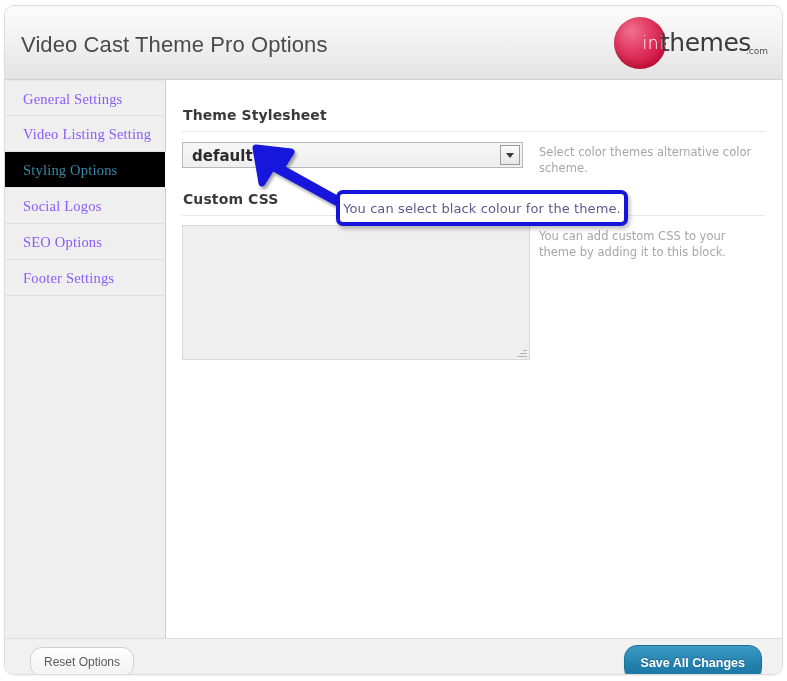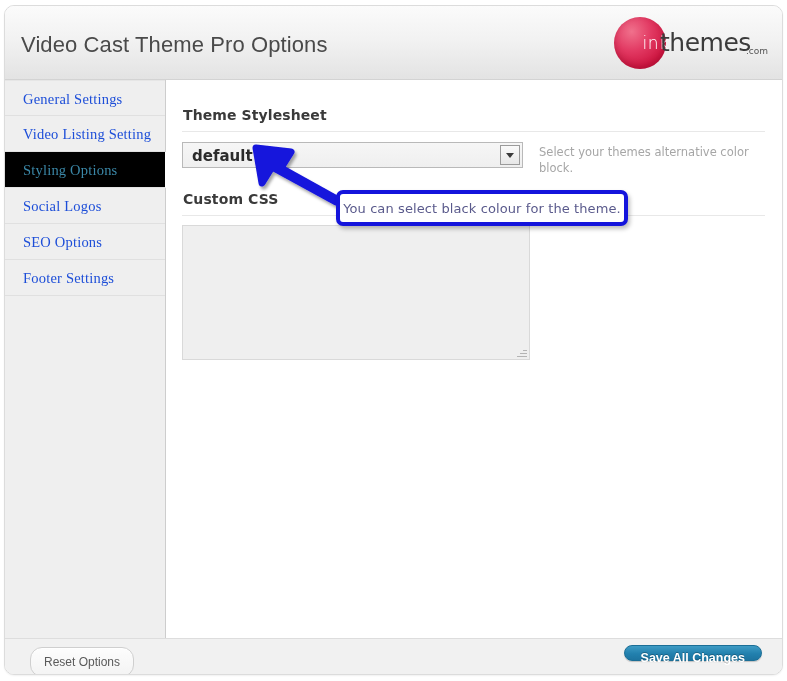--- a/index.html
+++ b/index.html
@@ -124,21 +124,21 @@
     border-right: 1px solid #cdcdcd;
     box-sizing: border-box;
   }
   .nav-item {
     position: relative;
     height: 36px;
     line-height: 36px;
     padding-left: 18px;
     font-size: 14.5px;
     font-family: "Liberation Serif", serif;
-    color: #1d4ed8;
+    color: #8b5cf6;
     border-bottom: 1px solid #e0e0e0;
     box-sizing: border-box;
     cursor: pointer;
     white-space: nowrap;
     letter-spacing: 0.2px;
   }
   .nav-item:first-child { border-top: 1px solid #e6e6e6; }
   .nav-item.active {
     background: #000000;
     color: #3b88a8;
@@ -274,21 +274,21 @@
     font-size: 12px;
     color: #5a5a5a;
     font-family: "Liberation Sans", sans-serif;
     cursor: pointer;
     box-shadow: 0 1px 0 rgba(255,255,255,0.8) inset;
   }
   .btn-save {
     position: absolute;
     right: 20px;
     top: 6px;
-    height: 16px;
+    height: 36px;
     padding: 0 16px;
     line-height: 24px;
     border-radius: 13px;
     border: 1px solid #1b6e96;
     background: linear-gradient(to bottom,#3e9bc4 0%, #2280ae 55%, #1d74a0 100%);
     color: #ffffff;
     font-size: 12.5px;
     font-weight: bold;
     font-family: "Liberation Sans", sans-serif;
     cursor: pointer;
@@ -373,32 +373,33 @@
 
       <div class="section-title" style="top:27px;">Theme Stylesheet</div>
       <div class="rule" style="top:51px;"></div>
 
       <div class="select-box" style="top:62px;">
         <span class="select-value">default</span>
         <span class="select-arrow-btn">
             <i class="caret"></i>
           </span>
       </div>
-      <div class="desc" style="left:373px; top:64px;">Select your themes alternative color block.</div>
+      <div class="desc" style="left:373px; top:64px;">Select color themes alternative color scheme.</div>
 
       <div class="section-title" style="top:111px;">Custom CSS</div>
       <div class="rule" style="top:135px;"></div>
 
       <div class="css-area" style="top:145px;">
         <span class="resize-grip">
           <i style="width:10px; bottom:0px;"></i>
           <i style="width:7px; bottom:3px;"></i>
           <i style="width:4px; bottom:6px;"></i>
         </span>
       </div>
+      <div class="desc" style="left:373px; top:148px;">You can add custom CSS to your theme by adding it to this block.</div>
 
     </div>
   </div>
 
   <div class="footer">
     <button class="btn-reset">Reset Options</button>
     <button class="btn-save">Save All Changes</button>
   </div>
 
 </div>

